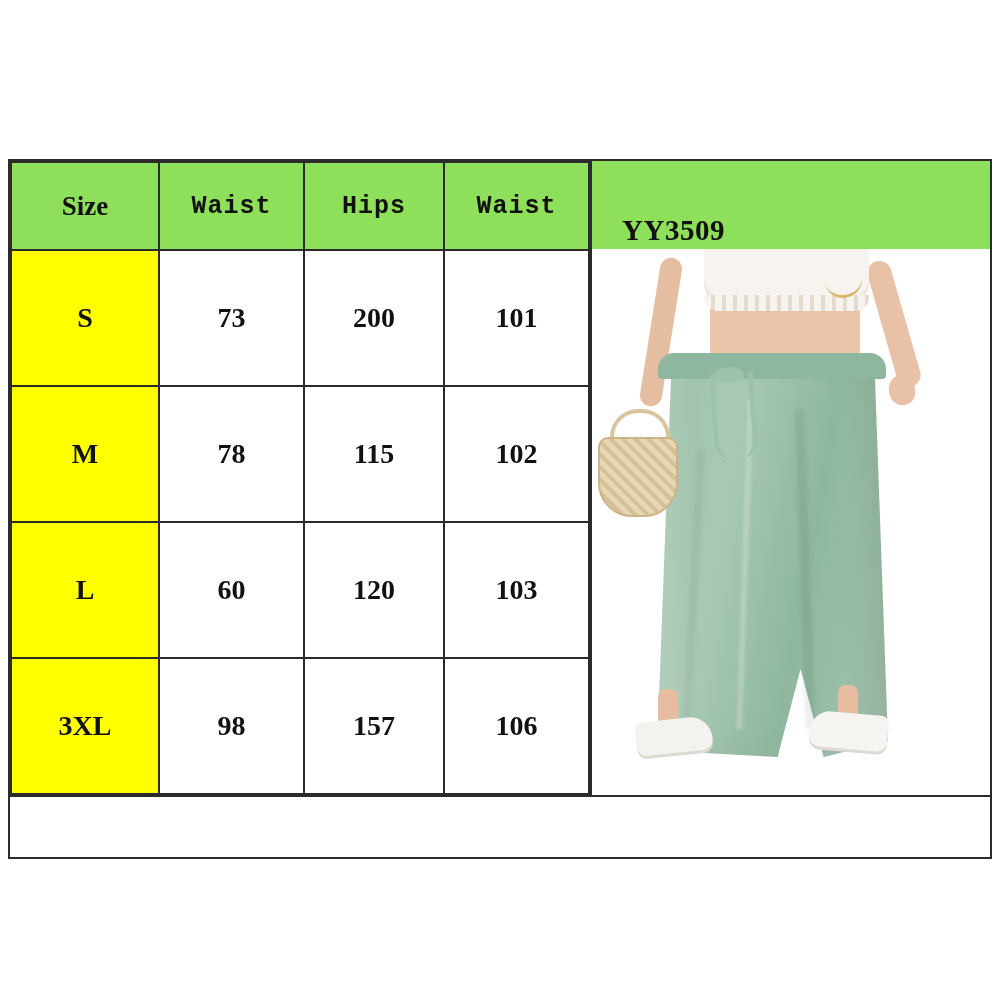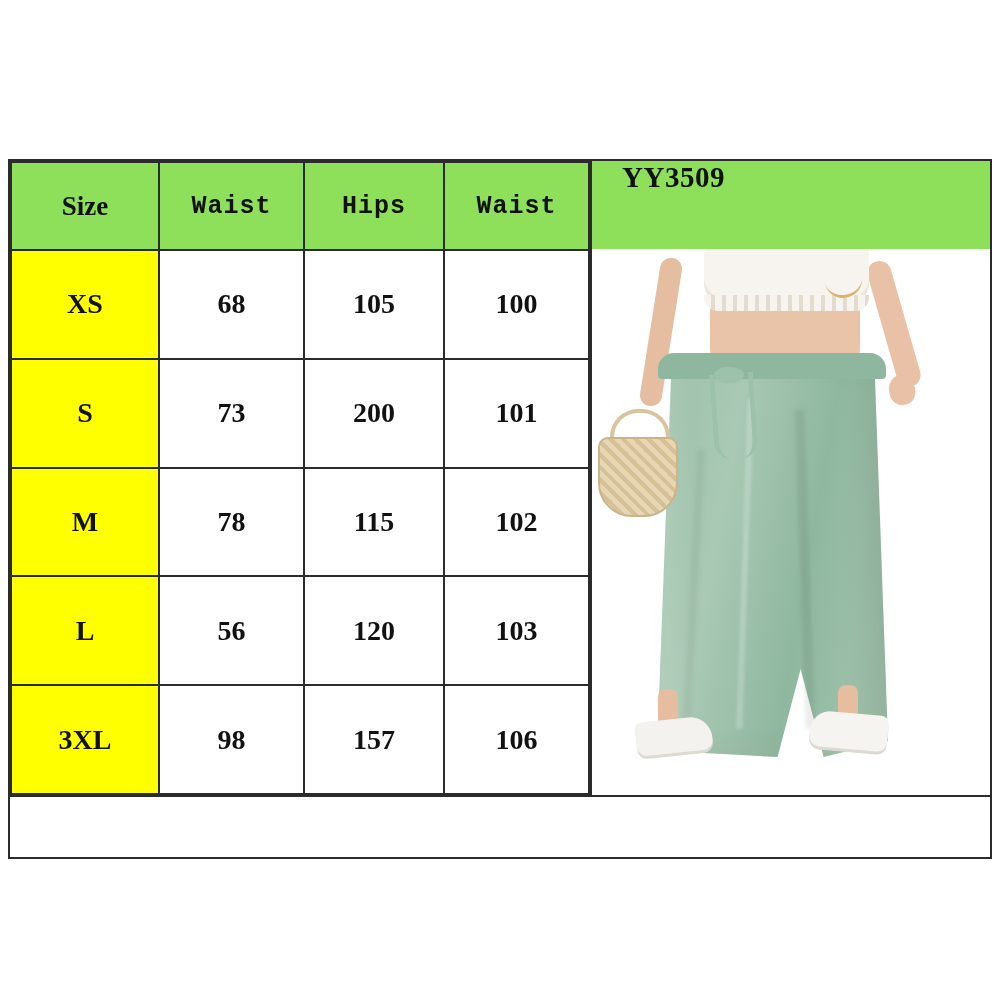--- a/index.html
+++ b/index.html
@@ -94,21 +94,21 @@
     width: 402px;
     border-left: 2px solid #2b2b2b;
     box-sizing: border-box;
     background: #ffffff;
   }
   #code-band {
     height: 88px;
     background: #8ee05a;
     border-bottom: 2px solid #8ee05a;
     display: flex;
-    align-items: flex-start;
+    align-items: flex-end;
     box-sizing: border-box;
   }
   #product-code {
     font-family: "Liberation Serif", serif;
     font-size: 29px;
     font-weight: bold;
     color: #111111;
     padding-left: 30px;
     letter-spacing: 0.5px;
   }
@@ -304,40 +304,34 @@
         <thead>
           <tr>
             <th class="head-size">Size</th>
             <th class="head-meas">Waist</th>
             <th class="head-meas">Hips</th>
             <th class="head-meas">Waist</th>
           </tr>
         </thead>
         <tbody>
           <tr>
-            <td class="size-cell">XS</td>
-            <td>68</td>
-            <td>105</td>
-            <td>100</td>
-          </tr>
-          <tr>
             <td class="size-cell">S</td>
             <td>73</td>
             <td>200</td>
             <td>101</td>
           </tr>
           <tr>
             <td class="size-cell">M</td>
             <td>78</td>
             <td>115</td>
             <td>102</td>
           </tr>
           <tr>
             <td class="size-cell">L</td>
-            <td>56</td>
+            <td>60</td>
             <td>120</td>
             <td>103</td>
           </tr>
           <tr>
             <td class="size-cell">3XL</td>
             <td>98</td>
             <td>157</td>
             <td>106</td>
           </tr>
         </tbody>

